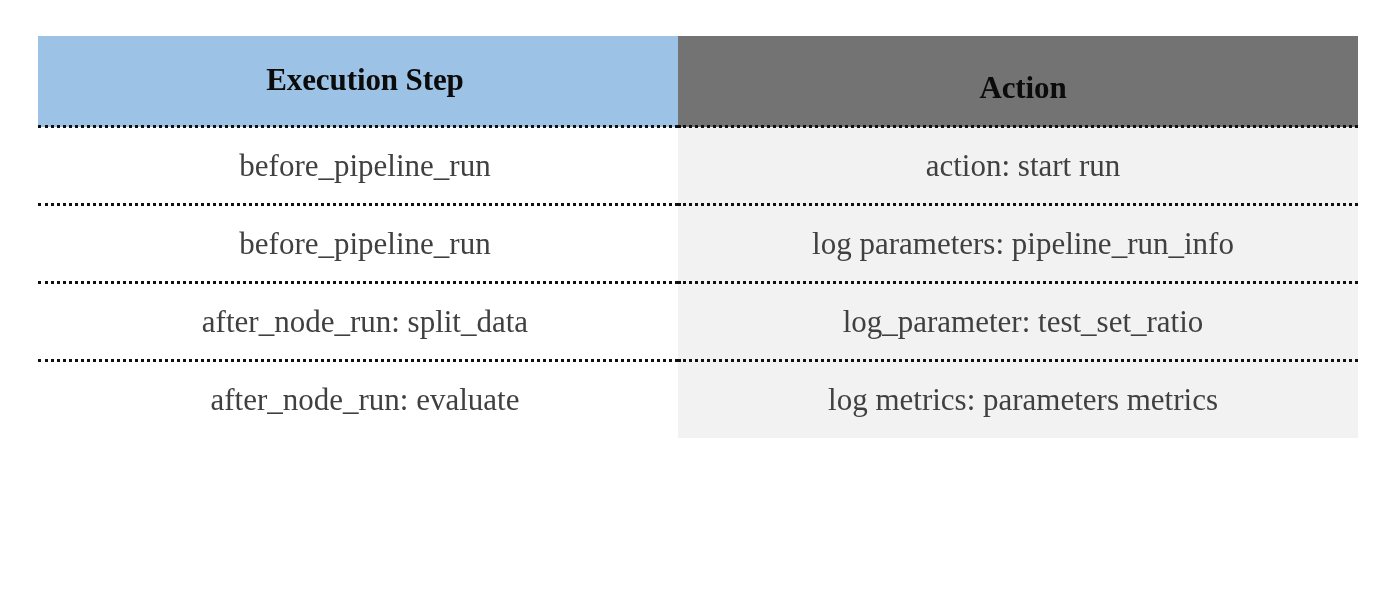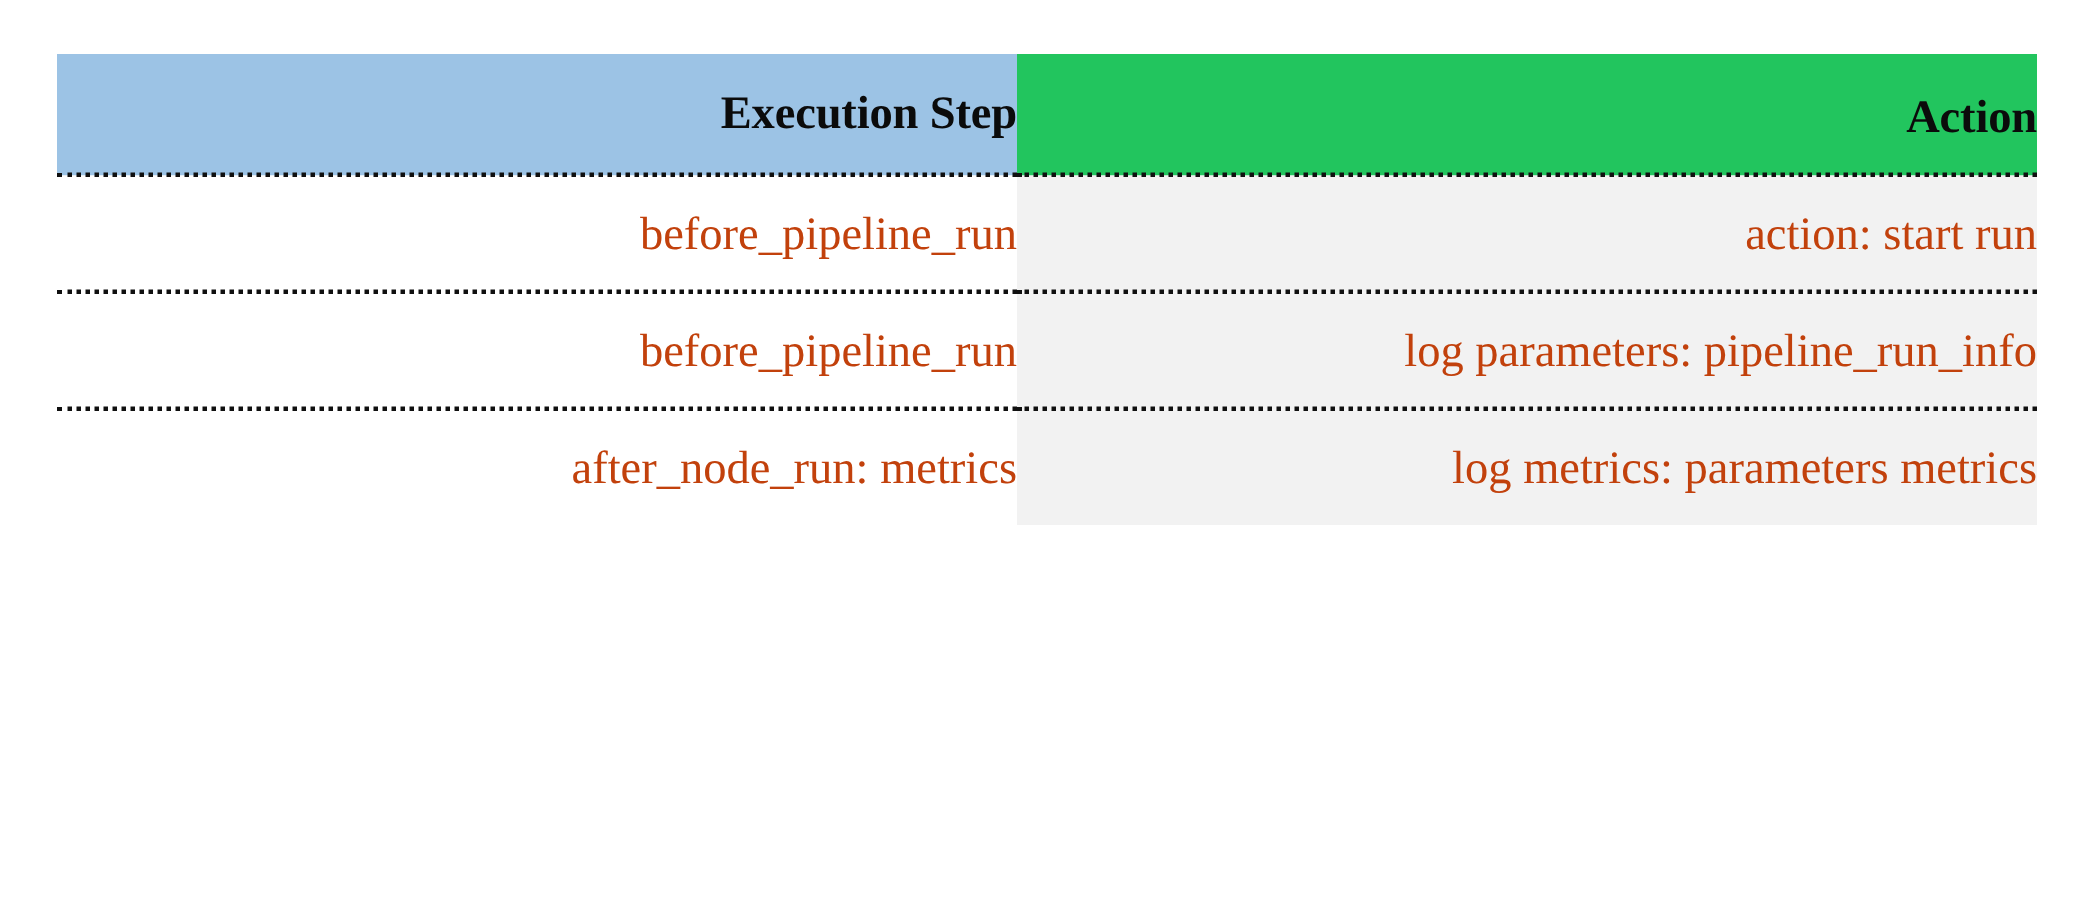--- a/index.html
+++ b/index.html
@@ -24,50 +24,50 @@
   table.data-table {
     width: 1320px;
     border-collapse: collapse;
     table-layout: fixed;
   }
 
   table.data-table col.col-step { width: 640px; }
   table.data-table col.col-action { width: 680px; }
 
   th, td {
-    text-align: right;
+    text-align: center;
     vertical-align: middle;
     font-weight: normal;
     border: 0;
   }
 
   
   thead th {
     height: 74px;
     font-weight: bold;
     font-size: 31px;
     color: #0b0b0b;
     line-height: 1.1;
     border-bottom: 3px dotted #101010;
     letter-spacing: -0.1px;
   }
   thead th.th-step {
     background: #9cc3e5;
     padding: 0 0 0 14px;
   }
   thead th.th-action {
-    background: #22c55e;
-    padding: 5px 0 0 10px;
+    background: #737373;
+    padding: 15px 0 0 10px;
   }
 
   
   tbody td {
     height: 75px;
     font-size: 31px;
-    color: #c2410c;
+    color: #404040;
     line-height: 1.15;
     border-bottom: 3px dotted #101010;
     white-space: nowrap;
   }
   tbody td.cell-step {
     background: #ffffff;
     padding: 0 0 0 14px;
   }
   tbody td.cell-action {
     background: #f2f2f2;
@@ -98,19 +98,23 @@
     <tbody>
       <tr>
         <td class="cell-step">before_pipeline_run</td>
         <td class="cell-action">action: start run</td>
       </tr>
       <tr>
         <td class="cell-step">before_pipeline_run</td>
         <td class="cell-action">log parameters: pipeline_run_info</td>
       </tr>
       <tr>
-        <td class="cell-step">after_node_run: metrics</td>
+        <td class="cell-step">after_node_run: split_data</td>
+        <td class="cell-action">log_parameter: test_set_ratio</td>
+      </tr>
+      <tr>
+        <td class="cell-step">after_node_run: evaluate</td>
         <td class="cell-action">log metrics: parameters metrics</td>
       </tr>
     </tbody>
   </table>
 
 </div>
 
 </body></html>

